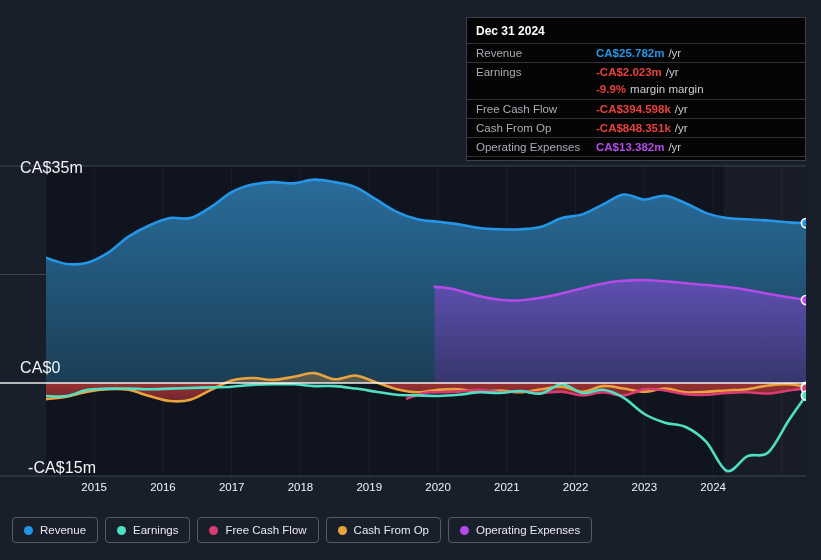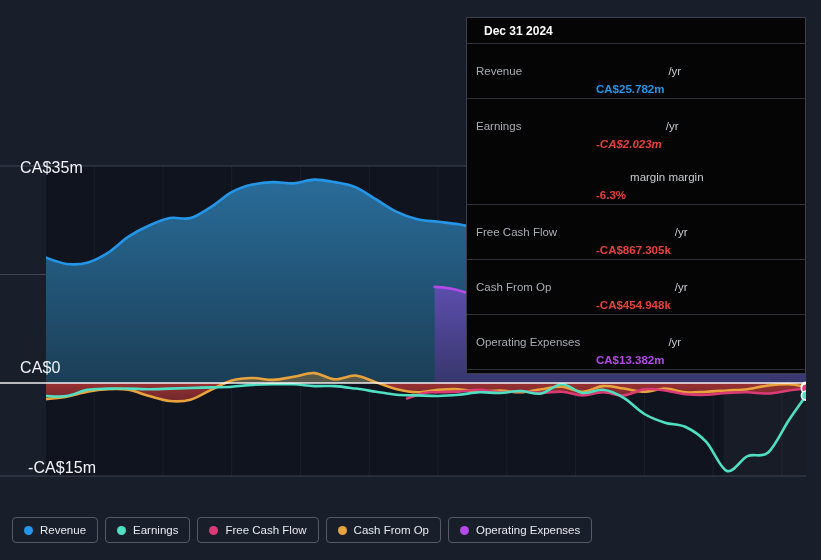--- a/index.html
+++ b/index.html
@@ -57,40 +57,38 @@
     background: #050505;
     border: 1px solid #3a3f49;
     padding: 0;
     font-size: 11.5px;
   }
   #tooltip .tt-date {
     color: #ffffff;
     font-weight: bold;
     font-size: 12px;
     padding: 6px 9px 5px 9px;
-    margin-left: 8px;
   }
   .tt-row {
     display: flex;
     align-items: center;
     border-top: 1px solid #2e3238;
     padding: 3px 9px;
     min-height: 18px;
   }
   .tt-row.sub { border-top: none; padding-top: 0; }
   .tt-label {
     color: #a9adb4;
     width: 120px;
     flex: 0 0 120px;
     white-space: nowrap;
   }
   .tt-value {
     font-weight: bold;
     white-space: nowrap;
-    margin-top: 36px;
   }
   .tt-unit {
     color: #c9ccd2;
     font-weight: normal;
     margin-left: 4px;
     white-space: nowrap;
     text-align: center;
   }
   .tt-spacer { height: 4px; border-top: 1px solid #2e3238; }
 
@@ -191,47 +189,59 @@
           <circle cx="806" cy="395.5426" r="4.6" fill="#4fdfc2" stroke="#ffffff" stroke-width="1.6"></circle>
         </g>
         <line x1="0" y1="383" x2="806" y2="383" stroke="#ffffff" stroke-width="1.4" opacity="0.92"></line>
       </svg>
   </div>
 
   <div class="axis-label" id="y-top">CA$35m</div>
   <div class="axis-label" id="y-zero">CA$0</div>
   <div class="axis-label" id="y-bot">-CA$15m</div>
 
+  <div id="x-axis">
+      <div class="x-tick" style="left: 48.1448px;">2015</div>
+      <div class="x-tick" style="left: 116.923px;">2016</div>
+      <div class="x-tick" style="left: 185.701px;">2017</div>
+      <div class="x-tick" style="left: 254.48px;">2018</div>
+      <div class="x-tick" style="left: 323.258px;">2019</div>
+      <div class="x-tick" style="left: 392.036px;">2020</div>
+      <div class="x-tick" style="left: 460.814px;">2021</div>
+      <div class="x-tick" style="left: 529.593px;">2022</div>
+      <div class="x-tick" style="left: 598.371px;">2023</div>
+      <div class="x-tick" style="left: 667.149px;">2024</div>
+    </div>
 
   <div id="tooltip">
     <div class="tt-date">Dec 31 2024</div>
     <div id="tooltip-rows">
         <div class="tt-row">
           <span class="tt-label">Revenue</span>
           <span class="tt-value" style="color: rgb(36, 150, 232);">CA$25.782m</span>
           <span class="tt-unit">/yr</span>
         </div>
         <div class="tt-row">
           <span class="tt-label">Earnings</span>
-          <span class="tt-value" style="color: rgb(232, 65, 60); font-style: italic;">-CA$2.023m</span>
+          <span class="tt-value" style="color: rgb(232, 65, 60);">-CA$2.023m</span>
           <span class="tt-unit">/yr</span>
         </div>
         <div class="tt-row sub">
           <span class="tt-label"></span>
-          <span class="tt-value" style="color: rgb(232, 65, 60);">-6.3%</span>
+          <span class="tt-value" style="color: rgb(232, 65, 60);">-9.9%</span>
           <span class="tt-unit">margin margin</span>
         </div>
         <div class="tt-row">
           <span class="tt-label">Free Cash Flow</span>
-          <span class="tt-value" style="color: rgb(232, 65, 60);">-CA$867.305k</span>
+          <span class="tt-value" style="color: rgb(232, 65, 60);">-CA$394.598k</span>
           <span class="tt-unit">/yr</span>
         </div>
         <div class="tt-row">
           <span class="tt-label">Cash From Op</span>
-          <span class="tt-value" style="color: rgb(232, 65, 60);">-CA$454.948k</span>
+          <span class="tt-value" style="color: rgb(232, 65, 60);">-CA$848.351k</span>
           <span class="tt-unit">/yr</span>
         </div>
         <div class="tt-row">
           <span class="tt-label">Operating Expenses</span>
           <span class="tt-value" style="color: rgb(180, 74, 232);">CA$13.382m</span>
           <span class="tt-unit">/yr</span>
         </div>
         <div class="tt-spacer"></div>
       </div>
   </div>

